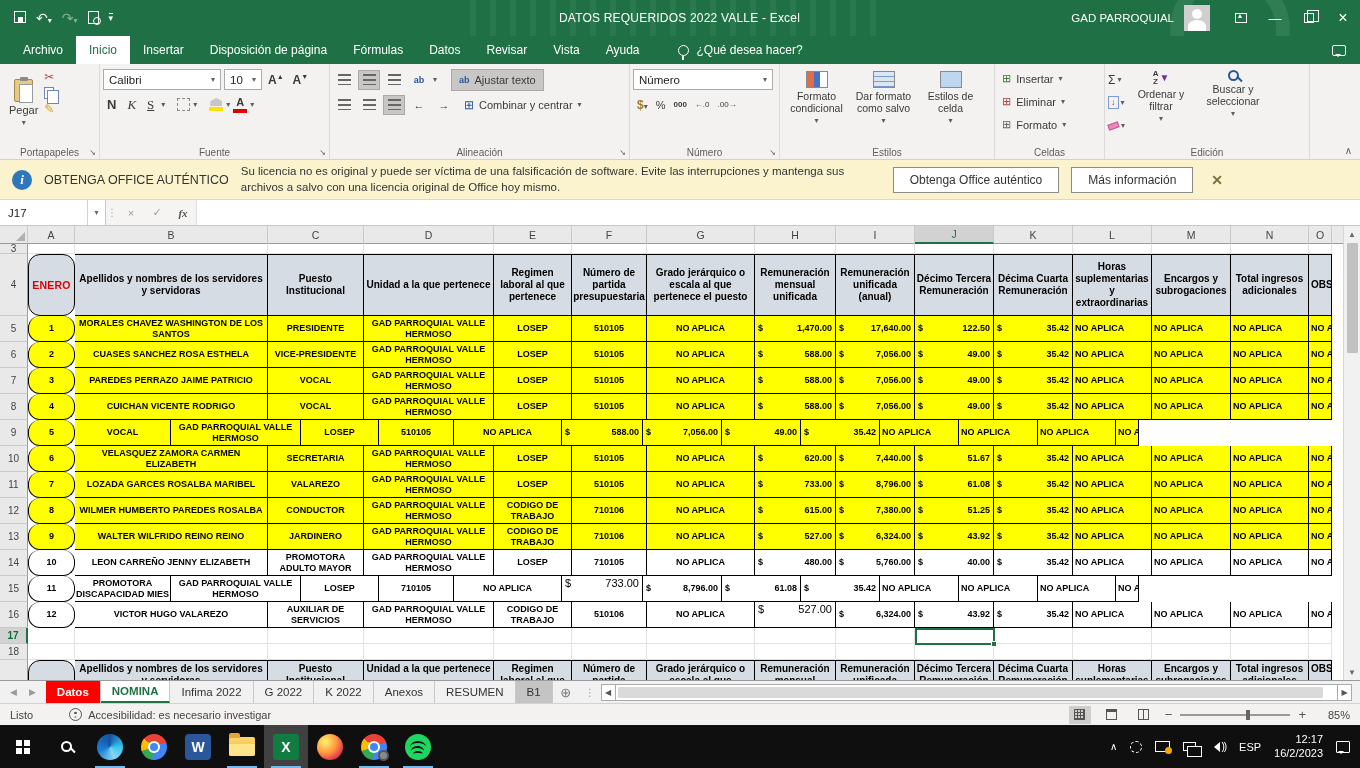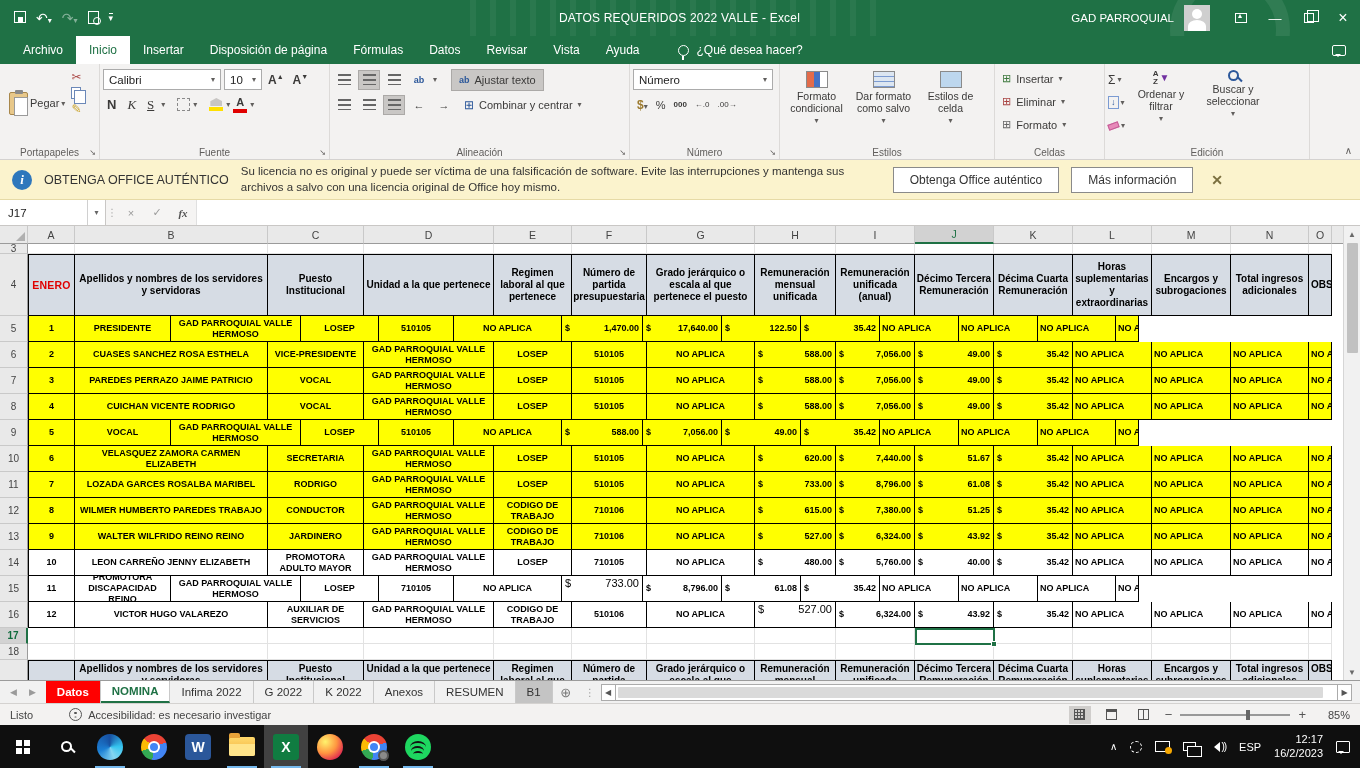--- a/index.html
+++ b/index.html
@@ -41,21 +41,21 @@
   .ic-bubble { width:14px; height:11px; border:1px solid #fff; border-radius:2px; position:relative; display:inline-block;}
   .ic-bubble::after { content:""; position:absolute; left:2px; bottom:-5px; border:3px solid transparent; border-top-color:#fff; }
 
   
   .ribbon { height:96px; background:#F3F2F1; border-bottom:1px solid #D4D2D0; display:flex; font-size:11px; color:#3B3A39; position:relative;}
   .rgroup { position:relative; border-right:1px solid #DCDAD8; padding:3px 3px 16px 3px; flex-shrink:0;}
   .rg-label { position:absolute; bottom:1px; left:0; right:0; text-align:center; font-size:10px; color:#605E5C; }
   .launcher { position:absolute; bottom:2px; right:3px; font-size:8px; color:#605E5C; }
   .carat { font-size:8px; color:#605E5C; }
   .rrow { display:flex; align-items:center; gap:3px; height:25px; }
-  .bigbtn { display:flex; flex-direction:row; align-items:center; justify-content:center; gap:2px; padding:2px 6px; height:72px;}
+  .bigbtn { display:flex; flex-direction:column; align-items:center; justify-content:center; gap:2px; padding:2px 6px; height:72px;}
   .ic-paste { position:relative; width:19px; height:23px; background:#E8C88A; border:1px solid #A8874B; border-radius:2px;}
   .ic-paste::before { content:""; position:absolute; left:4px; top:4px; width:12px; height:17px; background:#fff; border:1px solid #9a9a9a;}
   .ic-paste::after { content:""; position:absolute; left:5px; top:-3px; width:8px; height:4px; background:#8A8A8A; border-radius:1px;}
   .clipcol { display:flex; flex-direction:column; gap:4px; padding-top:4px;}
   .ic-scis { color:#A94442; font-size:12px; line-height:1;}
   .ic-copy { width:10px; height:12px; border:1px solid #6B88B8; background:#fff; position:relative; display:inline-block;}
   .ic-copy::after { content:""; position:absolute; left:2px; top:2px; width:10px; height:12px; border:1px solid #6B88B8; background:#fff;}
   .ic-brush { color:#C9A227; font-size:12px; line-height:1;}
   .combo { display:flex; justify-content:space-between; align-items:center; background:#fff; border:1px solid #ABABAB; height:21px; padding:0 5px; font-size:11.5px; color:#222;}
   .fontname { width:118px; } .fontsize { width:38px; }
@@ -127,21 +127,21 @@
   .ch.sel { background:#D2D2D2; border-bottom:2px solid #1F7145; color:#1F7145;}
   .ch.corner { width:28px; position:relative; }
   .ch.corner::after { content:""; position:absolute; right:2px; bottom:2px; border-left:9px solid transparent; border-bottom:9px solid #B0B0B0;}
   .ch.fill { flex:1; border-right:none;}
   .grow { display:flex; }
   .grow > * { flex-shrink:0; }
   .rn { width:28px; background:#E9E9E9; border-right:1px solid #9B9B9B; border-bottom:1px solid #C9C9C9; font-size:10px; color:#444; display:flex; align-items:center; justify-content:center;}
   .rn.sel { background:#D2D2D2; color:#0F6B3C; border-right:2px solid #1F7145; font-weight:700;}
   .ec { border-right:1px solid #E2E2E2; border-bottom:1px solid #E2E2E2; }
   .tc { border-right:1px solid #000; border-bottom:1px solid #000; font-weight:700; font-size:9px; line-height:1.2; display:flex; align-items:center; justify-content:center; text-align:center; overflow:hidden; padding:0 1px; color:#000;}
-  .tc.first { border-left:1px solid #000; }
+  .tc.first { border-left:1px solid #000;border-radius:12px; }
   .tc.yellow { background:#FFFF00; }
   .tc.hd { background:#D6DCE4; border-top:1px solid #000; font-size:10px; overflow-wrap:anywhere;}
   .tc.red { color:#E00000; font-size:10.5px; letter-spacing:.2px;}
   .tc.lft { justify-content:flex-start; text-align:left; padding-left:2px; white-space:nowrap;}
   .tc.money { justify-content:space-between; padding:0 3px; }
   .tc.money .v { text-align:right; }
   .tc.money.big { font-weight:400; font-size:11px; align-items:flex-start; padding-top:1px;}
   .hclip { height:20px; overflow:hidden; }
   .grow.topclip .tc { align-items:flex-start; padding-top:2px; }
   .grow.topclip .tc.red { color:transparent; }
@@ -539,20 +539,21 @@
           <div class="tc hd" style="width: 79px;">Horas suplementarias y extraordinarias</div>
           <div class="tc hd" style="width: 79px;">Encargos y subrogaciones</div>
           <div class="tc hd" style="width: 78px;">Total ingresos adicionales</div>
           <div class="tc hd lft obslines" style="width: 23px;">
             <div>OBS</div>
           </div>
         </div>
         <div class="grow" style="height: 26px;">
           <div class="rn">5</div>
           <div class="tc first yellow" style="width: 47px;">1</div>
+          <div class="tc yellow" style="width: 193px;">MORALES CHAVEZ WASHINGTON DE LOS SANTOS</div>
           <div class="tc yellow" style="width: 96px;">PRESIDENTE</div>
           <div class="tc yellow" style="width: 130px;">GAD PARROQUIAL VALLE HERMOSO</div>
           <div class="tc yellow" style="width: 78px;">LOSEP</div>
           <div class="tc yellow" style="width: 75px;">510105</div>
           <div class="tc yellow" style="width: 108px;">NO APLICA</div>
           <div class="tc money yellow" style="width: 81px;">
             <span class="d">$</span>
             <span class="v">1,470.00</span>
           </div>
           <div class="tc money yellow" style="width: 79px;">
@@ -718,21 +719,21 @@
           </div>
           <div class="tc lft yellow" style="width: 79px;">NO APLICA</div>
           <div class="tc lft yellow" style="width: 79px;">NO APLICA</div>
           <div class="tc lft yellow" style="width: 78px;">NO APLICA</div>
           <div class="tc lft yellow" style="width: 23px;">NO APLICA</div>
         </div>
         <div class="grow" style="height: 26px;">
           <div class="rn">11</div>
           <div class="tc first yellow" style="width: 47px;">7</div>
           <div class="tc yellow" style="width: 193px;">LOZADA GARCES ROSALBA MARIBEL</div>
-          <div class="tc yellow" style="width: 96px;">RODRIGO</div>
+          <div class="tc yellow" style="width: 96px;">VALAREZO</div>
           <div class="tc yellow" style="width: 130px;">GAD PARROQUIAL VALLE HERMOSO</div>
           <div class="tc yellow" style="width: 78px;">LOSEP</div>
           <div class="tc yellow" style="width: 75px;">510105</div>
           <div class="tc yellow" style="width: 108px;">NO APLICA</div>
           <div class="tc money yellow" style="width: 81px;">
             <span class="d">$</span>
             <span class="v">733.00</span>
           </div>
           <div class="tc money yellow" style="width: 79px;">
             <span class="d">$</span>
@@ -747,21 +748,21 @@
             <span class="v">35.42</span>
           </div>
           <div class="tc lft yellow" style="width: 79px;">NO APLICA</div>
           <div class="tc lft yellow" style="width: 79px;">NO APLICA</div>
           <div class="tc lft yellow" style="width: 78px;">NO APLICA</div>
           <div class="tc lft yellow" style="width: 23px;">NO APLICA</div>
         </div>
         <div class="grow" style="height: 26px;">
           <div class="rn">12</div>
           <div class="tc first yellow" style="width: 47px;">8</div>
-          <div class="tc yellow" style="width: 193px;">WILMER HUMBERTO PAREDES TRABAJO</div>
+          <div class="tc yellow" style="width: 193px;">WILMER HUMBERTO PAREDES ROSALBA</div>
           <div class="tc yellow" style="width: 96px;">CONDUCTOR</div>
           <div class="tc yellow" style="width: 130px;">GAD PARROQUIAL VALLE HERMOSO</div>
           <div class="tc yellow" style="width: 78px;">CODIGO DE TRABAJO</div>
           <div class="tc yellow" style="width: 75px;">710106</div>
           <div class="tc yellow" style="width: 108px;">NO APLICA</div>
           <div class="tc money yellow" style="width: 81px;">
             <span class="d">$</span>
             <span class="v">615.00</span>
           </div>
           <div class="tc money yellow" style="width: 79px;">
@@ -837,21 +838,21 @@
             <span class="v">35.42</span>
           </div>
           <div class="tc lft" style="width: 79px;">NO APLICA</div>
           <div class="tc lft" style="width: 79px;">NO APLICA</div>
           <div class="tc lft" style="width: 78px;">NO APLICA</div>
           <div class="tc lft" style="width: 23px;">NO APLICA</div>
         </div>
         <div class="grow" style="height: 26px;">
           <div class="rn">15</div>
           <div class="tc first" style="width: 47px;">11</div>
-          <div class="tc" style="width: 96px;">PROMOTORA DISCAPACIDAD REINO</div>
+          <div class="tc" style="width: 96px;">PROMOTORA DISCAPACIDAD MIES</div>
           <div class="tc" style="width: 130px;">GAD PARROQUIAL VALLE HERMOSO</div>
           <div class="tc" style="width: 78px;">LOSEP</div>
           <div class="tc" style="width: 75px;">710105</div>
           <div class="tc" style="width: 108px;">NO APLICA</div>
           <div class="tc money big" style="width: 81px;">
             <span class="d">$</span>
             <span class="v">733.00</span>
           </div>
           <div class="tc money" style="width: 79px;">
             <span class="d">$</span>

